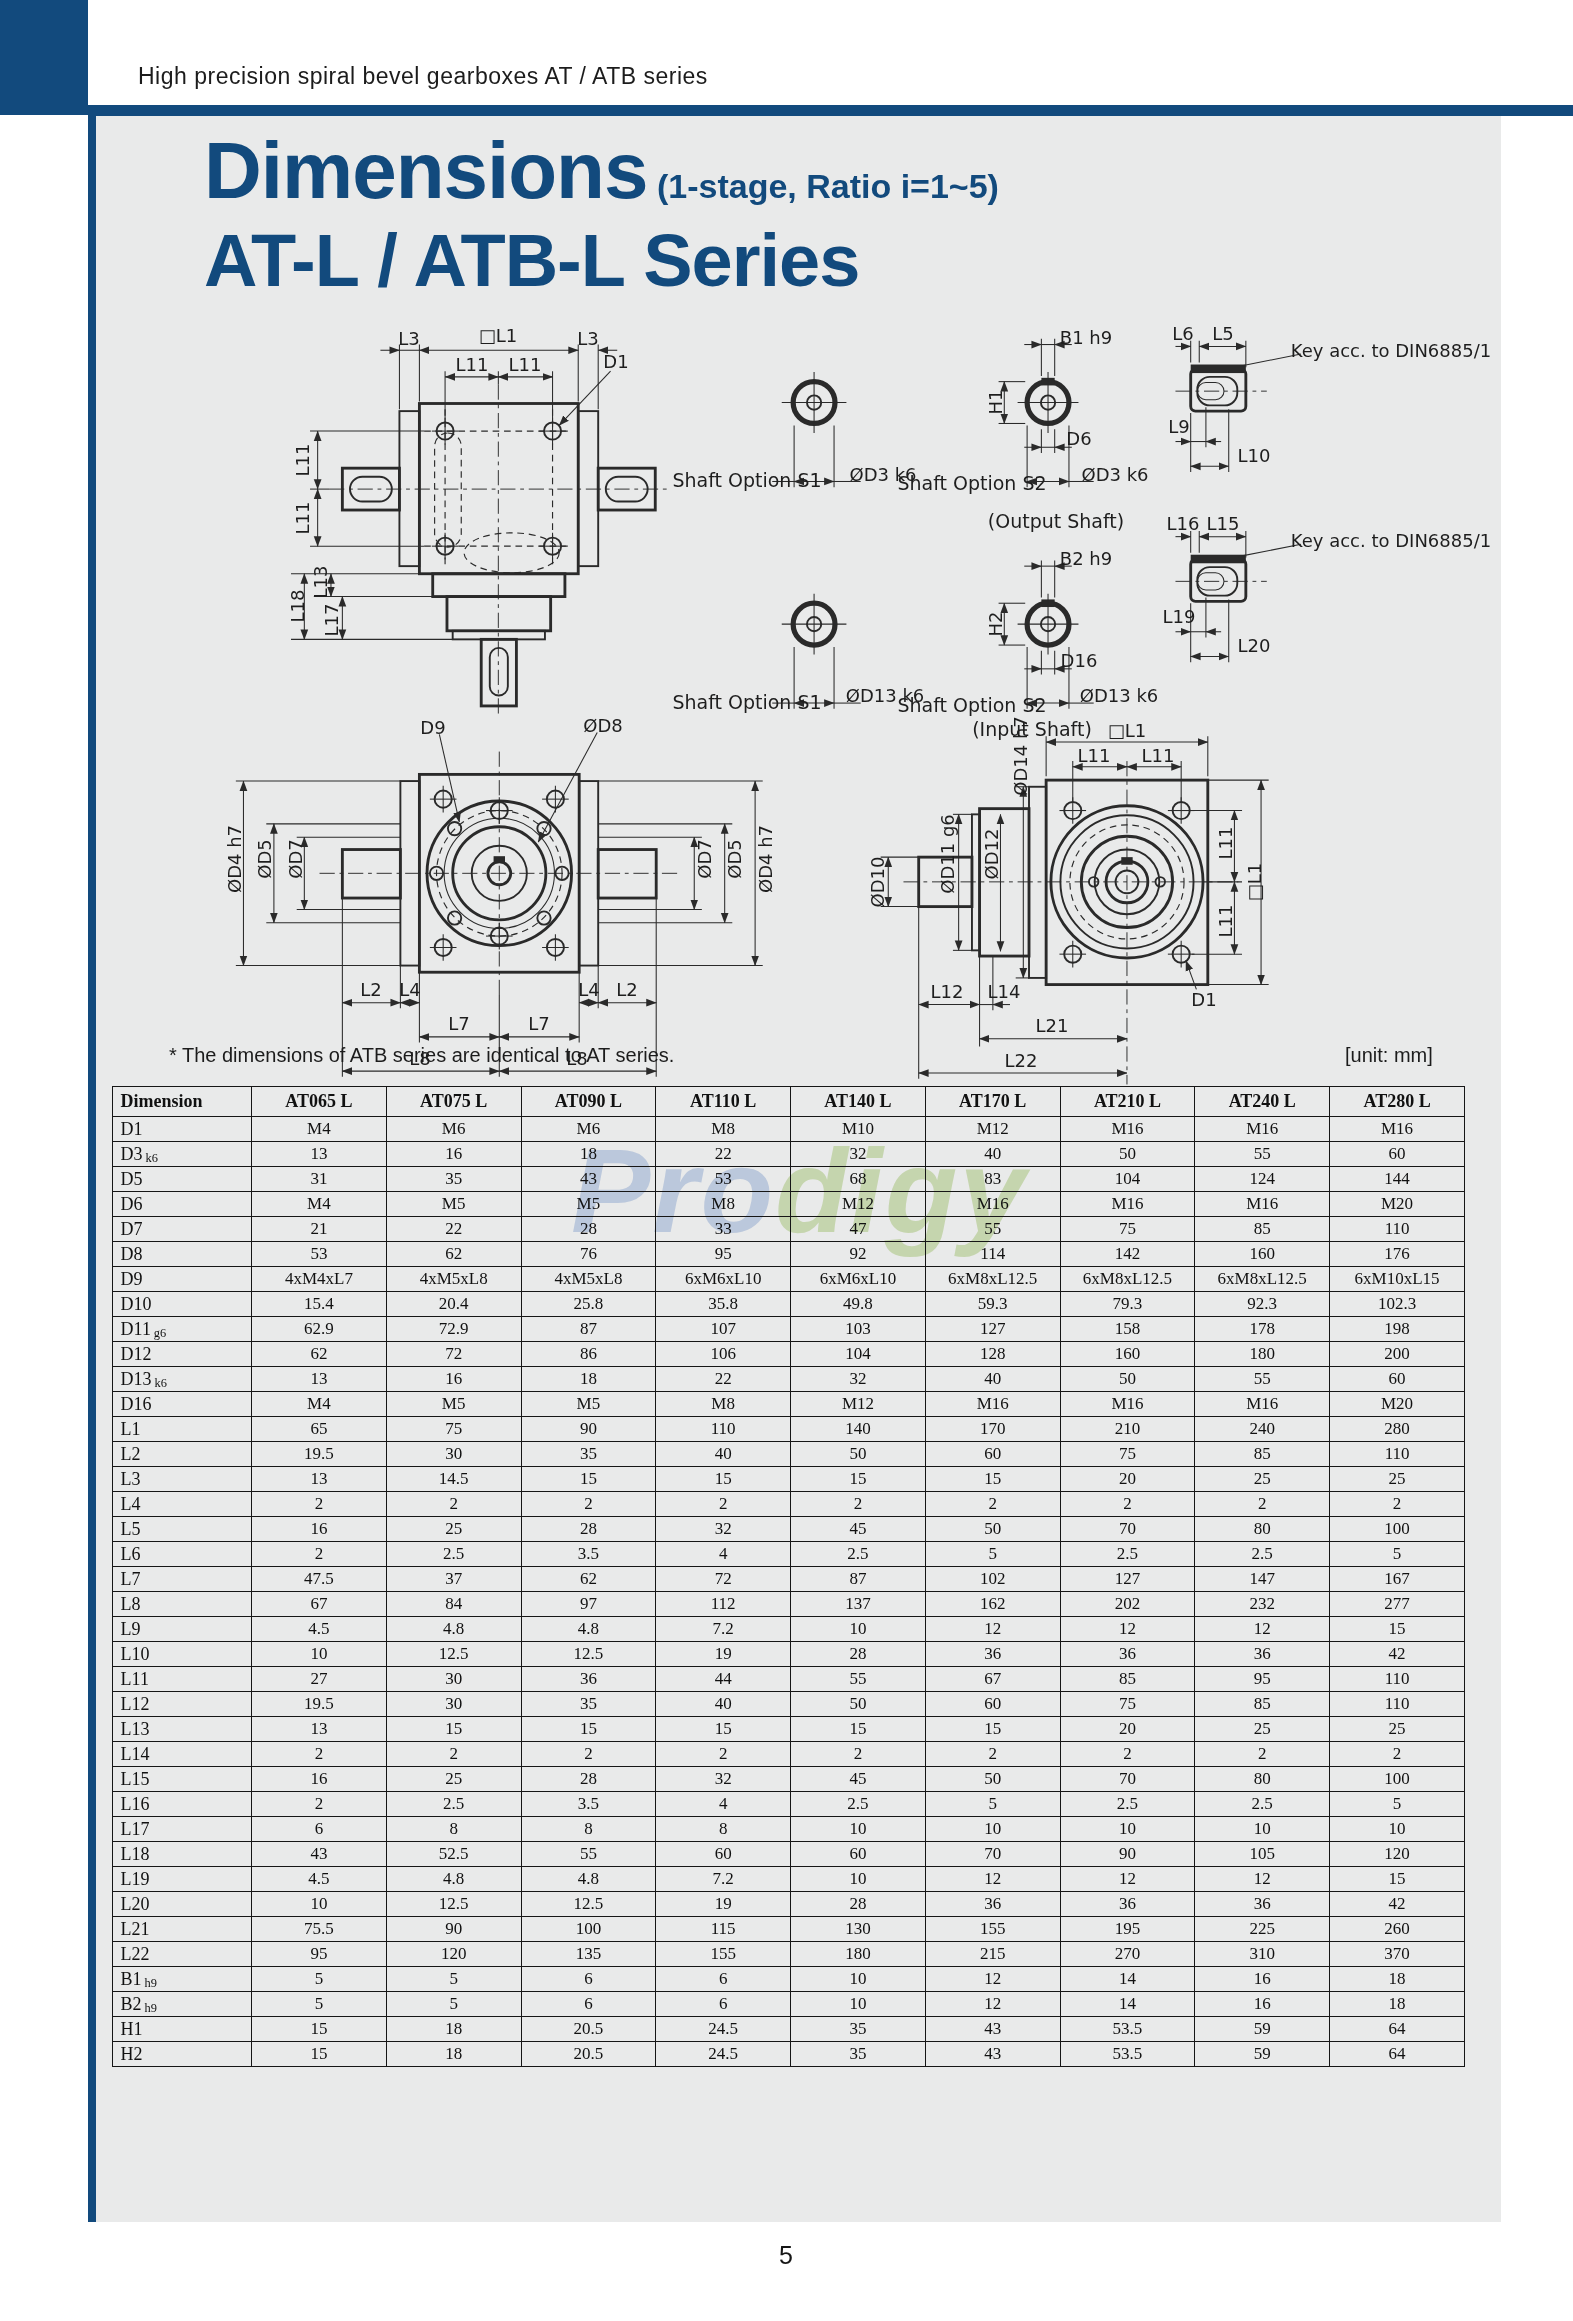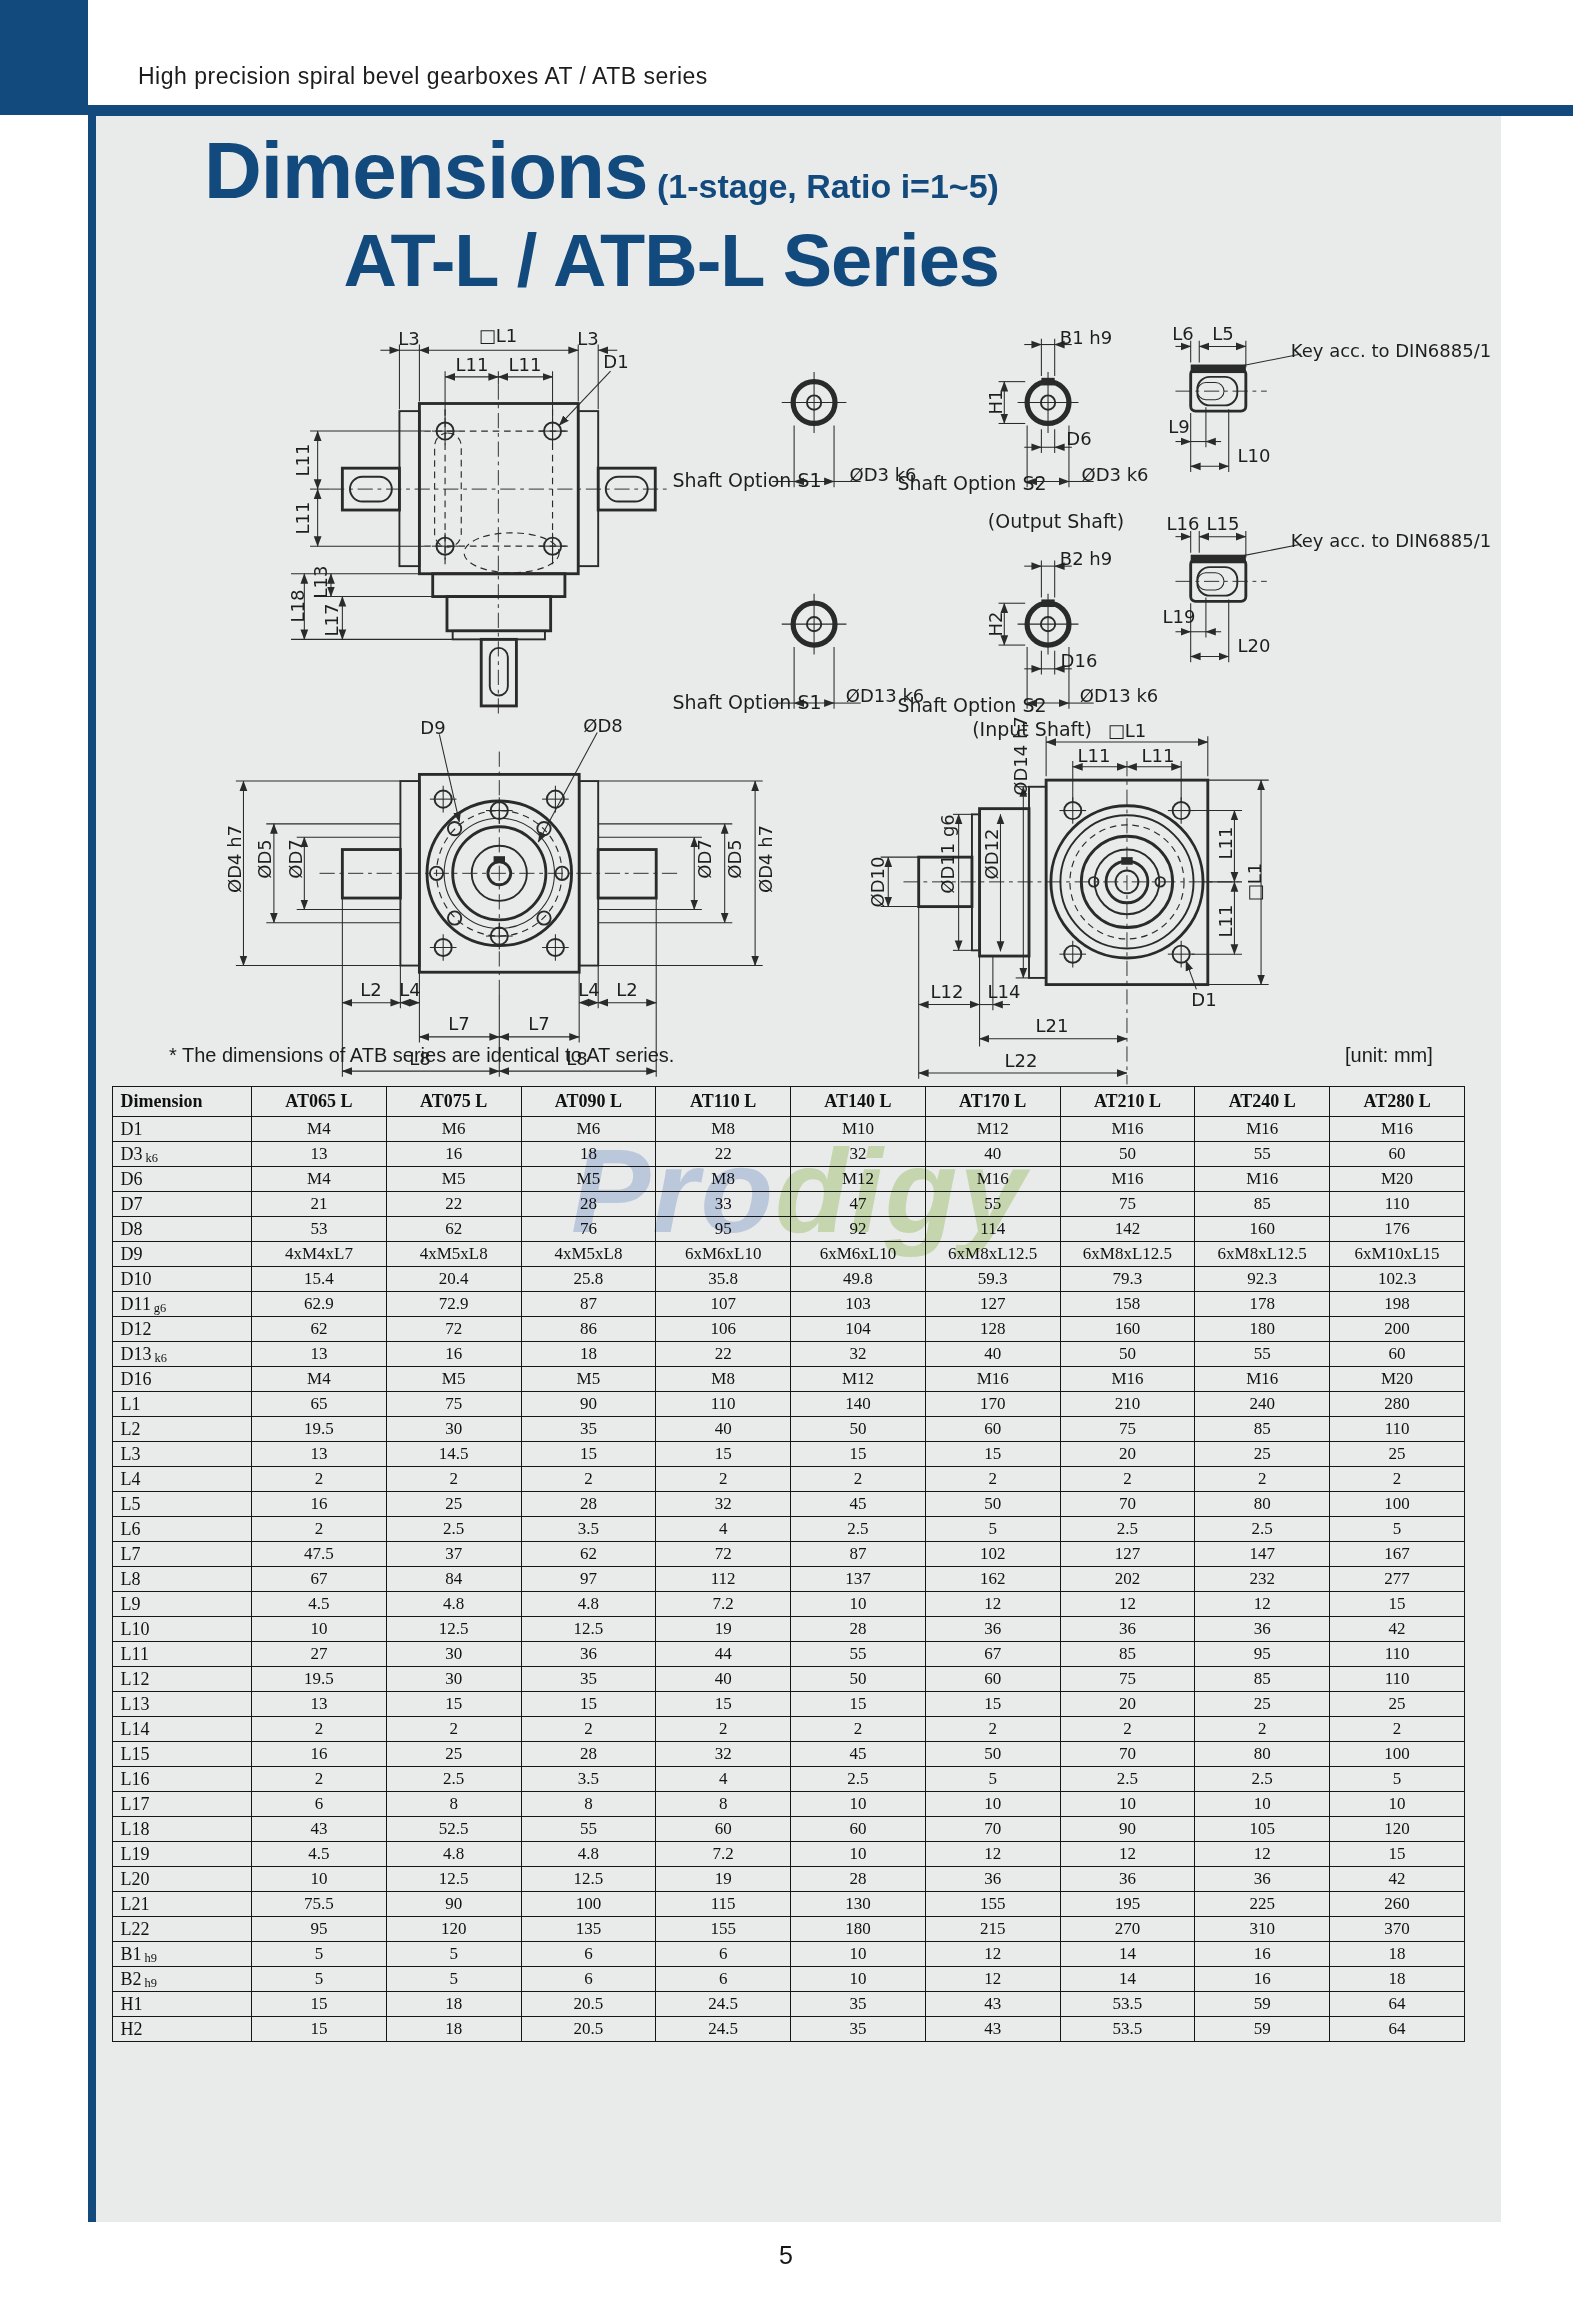--- a/index.html
+++ b/index.html
@@ -8,21 +8,21 @@
     font-family:"Liberation Sans","DejaVu Sans",sans-serif;color:#161616;overflow:hidden;
   }
   .corner-square{position:absolute;left:0;top:0;width:88px;height:115px;background:#124a7d;}
   .top-rule{position:absolute;left:88px;top:105px;width:1486px;height:10.5px;background:#124a7d;}
   .left-rule{position:absolute;left:88px;top:115px;width:7.6px;height:2107px;background:#124a7d;}
   .panel{position:absolute;left:95px;top:115px;width:1406px;height:2107px;background:#e9eaea;}
   .doc-header{position:absolute;left:138px;top:63px;font-size:23px;color:#1c1c1c;letter-spacing:0.5px;}
   .title-block{position:absolute;left:204px;top:131px;color:#124a7d;z-index:2;}
   .title-line1{font-size:80px;font-weight:bold;letter-spacing:-1px;line-height:1;}
   .title-qualifier{font-size:34px;font-weight:bold;margin-left:9.5px;letter-spacing:0;}
-  .title-line2{font-size:74px;font-weight:bold;line-height:1;margin-top:13.3px;letter-spacing:-1px;text-align:right;}
+  .title-line2{font-size:74px;font-weight:bold;line-height:1;margin-top:13.3px;letter-spacing:-1px;}
   .footnote{position:absolute;left:169px;top:1044px;font-size:20px;color:#1c1c1c;z-index:2;}
   .unit-note{position:absolute;left:1345px;top:1044px;font-size:20px;color:#1c1c1c;z-index:2;}
   .page-number{position:absolute;left:751px;top:2241px;width:70px;text-align:center;font-size:25px;z-index:2;}
   .watermark{position:absolute;left:571px;top:1122px;font-size:119px;font-weight:bold;font-style:italic;letter-spacing:1.9px;z-index:1;white-space:nowrap;}
   .wm-a{color:rgba(125,152,200,.42);}
   .wm-b{color:rgba(158,190,108,.48);}
 
   
   svg.draw{position:absolute;left:0;top:0;z-index:2;pointer-events:none;}
   .ln{stroke:#2a2a2a;stroke-width:3;fill:none;}
@@ -434,20 +434,32 @@
         <td>16</td>
         <td>18</td>
         <td>22</td>
         <td>32</td>
         <td>40</td>
         <td>50</td>
         <td>55</td>
         <td>60</td>
       </tr>
       <tr>
+        <td class="dim"><span>D5</span></td>
+        <td>31</td>
+        <td>35</td>
+        <td>43</td>
+        <td>53</td>
+        <td>68</td>
+        <td>83</td>
+        <td>104</td>
+        <td>124</td>
+        <td>144</td>
+      </tr>
+      <tr>
         <td class="dim"><span>D6</span></td>
         <td>M4</td>
         <td>M5</td>
         <td>M5</td>
         <td>M8</td>
         <td>M12</td>
         <td>M16</td>
         <td>M16</td>
         <td>M16</td>
         <td>M20</td>

